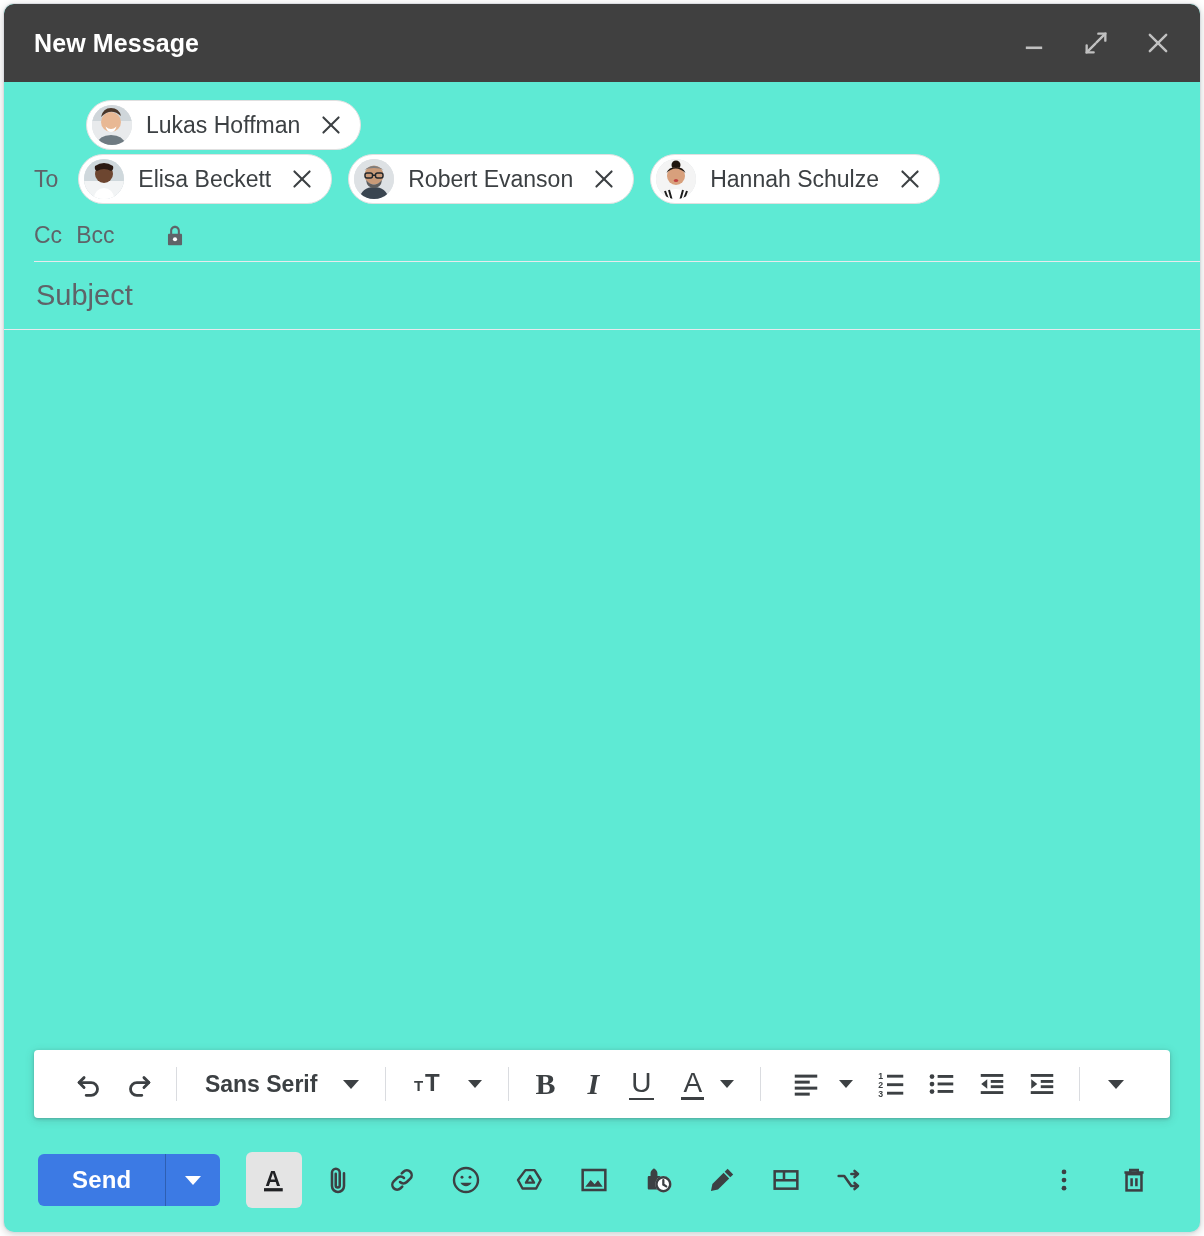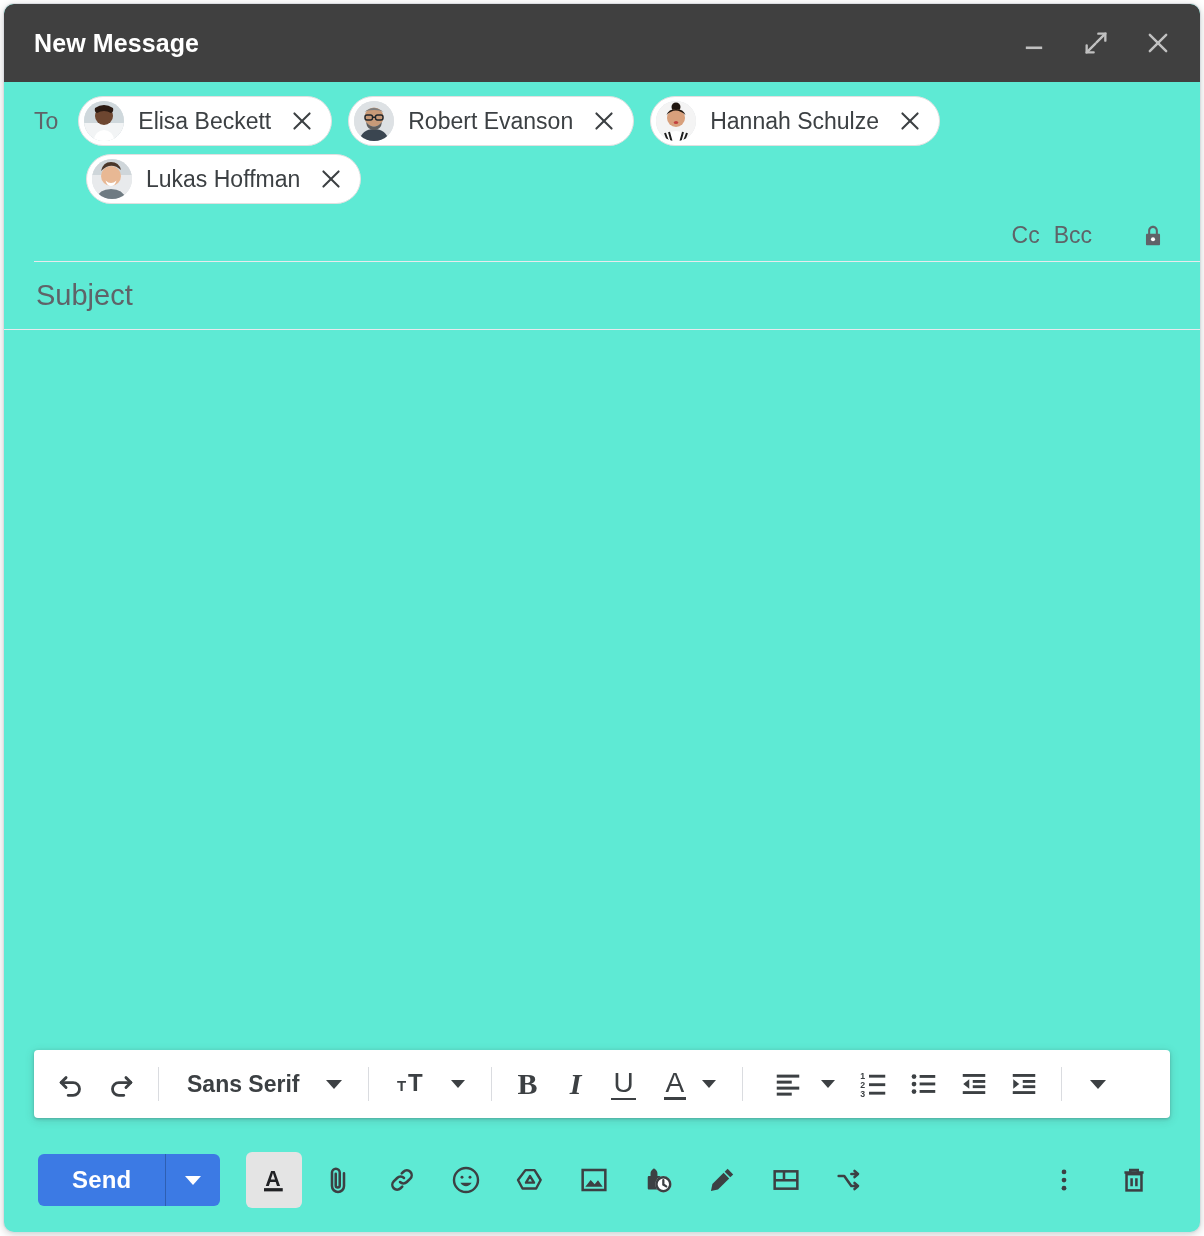--- a/index.html
+++ b/index.html
@@ -89,21 +89,21 @@
   }
   .chip-x {
     width: 30px; height: 30px;
     display: flex; align-items: center; justify-content: center;
     margin-right: 8px;
     cursor: pointer;
   }
 
   
   .ccbcc-row {
-    display: flex; align-items: center; justify-content: flex-end;
+    display: flex; align-items: center; 
     gap: 14px;
     height: 52px;
     padding-right: 30px;
     margin-top: 2px;
     border-bottom: 1px solid #e8eaed;
     margin-left: 30px; margin-right: 0px;
   }
   .ccbcc-link {
     font-size: 23px; color: #5f6368;
     cursor: pointer;
@@ -146,20 +146,21 @@
     padding: 0 30px 10px 30px;
   }
   .format-bar {
     height: 68px;
     background: #fff;
     border-radius: 4px;
     box-shadow: 0 1px 3px rgba(60,64,67,.30), 0 2px 8px 1px rgba(60,64,67,.15);
     display: flex; align-items: center;
     padding: 0 14px;
     gap: 4px;
+    justify-content: center;
   }
   .tb-btn {
     height: 48px; min-width: 44px;
     display: flex; align-items: center; justify-content: center;
     border-radius: 4px;
     cursor: pointer;
     padding: 0 6px;
   }
   .tb-font {
     display: flex; align-items: center; gap: 26px;
@@ -249,20 +250,43 @@
       <div class="win-btn">
         <svg width="28" height="28" viewBox="0 0 24 24" stroke="#c0c0c0" stroke-width="2.1" stroke-linecap="round">
           <path d="M5 5l14 14"></path>
             <path d="M19 5L5 19"></path>
         </svg>
       </div>
     </div>
   </div>
 
   <div class="to-area">
+    <div class="to-row" style="margin-top:4px; padding-left:52px;">
+
+      <div class="chip">
+        <div class="chip-avatar">
+          <svg viewBox="0 0 40 40" preserveAspectRatio="xMidYMid slice">
+            <rect width="40" height="40" fill="#e8eaec"></rect>
+            <rect x="0" y="0" width="40" height="16" fill="#cfd6da"></rect>
+            <circle cx="19" cy="17" r="10" fill="#e8b894"></circle>
+            <path d="M9 12 q10 -10 20 -1 q-2 -8 -10 -8 q-8 0 -10 9z" fill="#4a372a"></path>
+            <path d="M13.5 21.5 q5.5 5 11 0 q-1.5 5.5 -5.5 5.5 q-4 0 -5.5 -5.5z" fill="#ffffff"></path>
+            <path d="M4 40 q3 -10 15 -10 q12 0 15 10z" fill="#6f7b82"></path>
+          </svg>
+        </div>
+        <div class="chip-name">Lukas Hoffman</div>
+        <div class="chip-x">
+          <svg width="26" height="26" viewBox="0 0 24 24" stroke="#3c4043" stroke-width="1.9" stroke-linecap="round">
+            <path d="M5 5l14 14"></path>
+              <path d="M19 5L5 19"></path>
+          </svg>
+        </div>
+      </div>
+    </div>
+
     <div class="to-row">
       <div class="to-label">To</div>
 
       <div class="chip">
         <div class="chip-avatar">
           <svg viewBox="0 0 40 40" preserveAspectRatio="xMidYMid slice">
             <rect width="40" height="40" fill="#cfd8dc"></rect>
             <rect x="0" y="22" width="40" height="18" fill="#f2f4f5"></rect>
             <circle cx="20" cy="15" r="9" fill="#6d4630"></circle>
             <path d="M11 7 q9 -6 18 0 q1 4 -2 5 q-7 -4 -14 0 q-3 -1 -2 -5z" fill="#2b1a12"></path>
@@ -314,43 +338,20 @@
         </div>
         <div class="chip-name">Hannah Schulze</div>
         <div class="chip-x">
           <svg width="26" height="26" viewBox="0 0 24 24" stroke="#3c4043" stroke-width="1.9" stroke-linecap="round">
             <path d="M5 5l14 14"></path>
               <path d="M19 5L5 19"></path>
           </svg>
         </div>
       </div>
     </div>
-
-    <div class="to-row" style="margin-top:4px; padding-left:52px;">
-
-      <div class="chip">
-        <div class="chip-avatar">
-          <svg viewBox="0 0 40 40" preserveAspectRatio="xMidYMid slice">
-            <rect width="40" height="40" fill="#e8eaec"></rect>
-            <rect x="0" y="0" width="40" height="16" fill="#cfd6da"></rect>
-            <circle cx="19" cy="17" r="10" fill="#e8b894"></circle>
-            <path d="M9 12 q10 -10 20 -1 q-2 -8 -10 -8 q-8 0 -10 9z" fill="#4a372a"></path>
-            <path d="M13.5 21.5 q5.5 5 11 0 q-1.5 5.5 -5.5 5.5 q-4 0 -5.5 -5.5z" fill="#ffffff"></path>
-            <path d="M4 40 q3 -10 15 -10 q12 0 15 10z" fill="#6f7b82"></path>
-          </svg>
-        </div>
-        <div class="chip-name">Lukas Hoffman</div>
-        <div class="chip-x">
-          <svg width="26" height="26" viewBox="0 0 24 24" stroke="#3c4043" stroke-width="1.9" stroke-linecap="round">
-            <path d="M5 5l14 14"></path>
-              <path d="M19 5L5 19"></path>
-          </svg>
-        </div>
-      </div>
-    </div>
   </div>
 
   <div class="ccbcc-row">
     <div class="ccbcc-link">Cc</div>
     <div class="ccbcc-link">Bcc</div>
     <div class="lock-btn">
       <svg width="26" height="26" viewBox="0 0 24 24" fill="#5f6368">
         <path d="M12 2.6c-2.5 0-4.5 2-4.5 4.5V10H6.6c-.6 0-1.1.5-1.1 1.1v8.4c0 .6.5 1.1 1.1 1.1h10.8c.6 0 1.1-.5 1.1-1.1v-8.4c0-.6-.5-1.1-1.1-1.1h-.9V7.1c0-2.5-2-4.5-4.5-4.5zm0 1.9c1.4 0 2.6 1.2 2.6 2.6V10H9.4V7.1c0-1.4 1.2-2.6 2.6-2.6z"></path>
         <circle cx="12" cy="15" r="1.9" fill="#ffffff"></circle>
       </svg>

